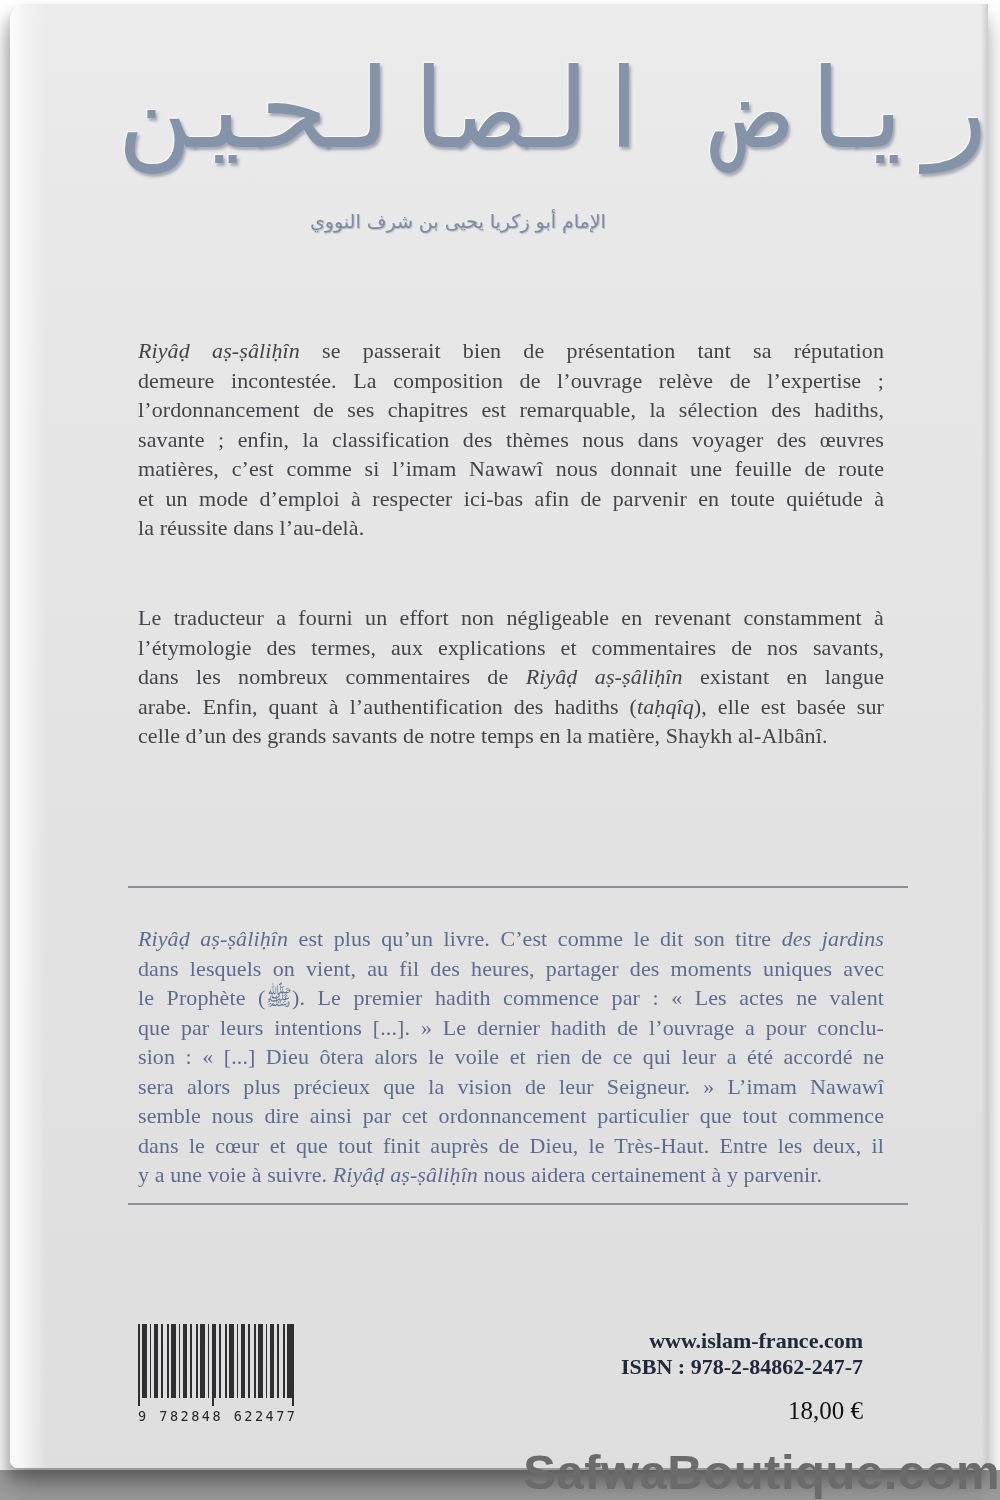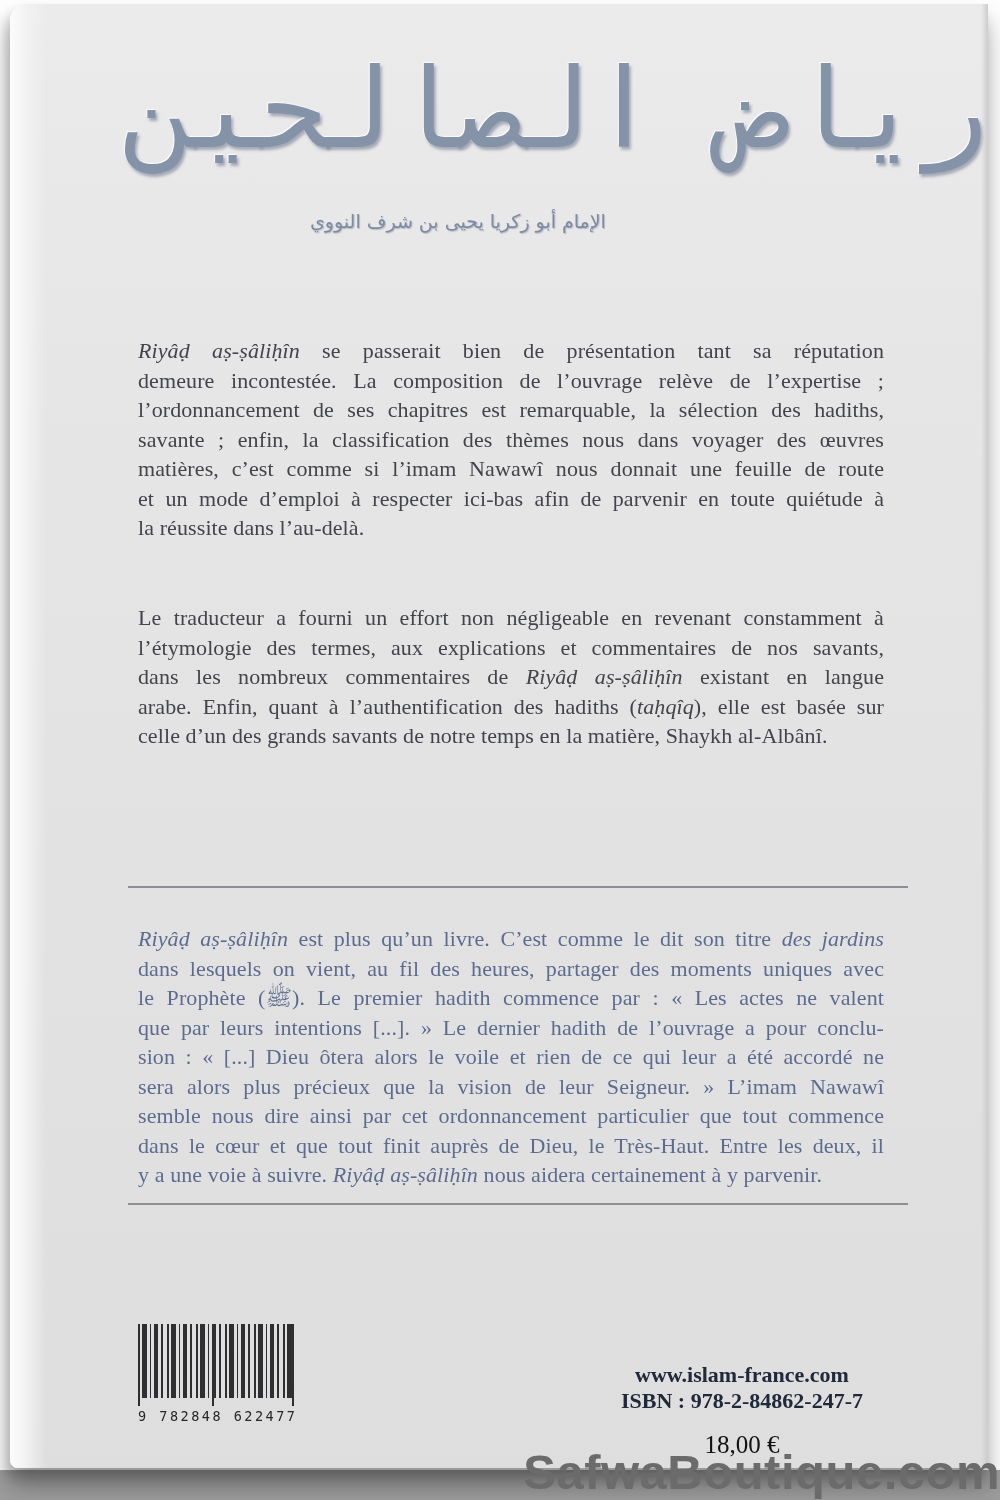--- a/index.html
+++ b/index.html
@@ -60,21 +60,21 @@
   }
   .guard{position:absolute;top:0;width:2px;height:82px;background:#2f2f31;}
   .guard.g-left{left:0;}
   .guard.g-mid{left:74px;}
   .guard.g-right{right:0;}
   .digits{
     margin-top:10px;font-family:"DejaVu Sans Mono",monospace;font-size:13.5px;
     color:#26262a;letter-spacing:2.5px;white-space:pre;
   }
   
-  .pubinfo{position:absolute;right:125px;top:1358px;text-align:center;}
+  .pubinfo{position:absolute;right:125px;top:1324px;text-align:right;}
   .pub-site{font-size:22px;font-weight:bold;color:#20293a;}
   .pub-isbn{font-size:22px;font-weight:bold;color:#20293a;}
   .pub-price{font-size:25px;font-weight:normal;color:#121215;margin-top:17px;}
   
   .watermark{
     position:absolute;left:0;right:0;top:1444px;z-index:5;text-align:right;
     font-family:"Liberation Sans","DejaVu Sans",sans-serif;
     font-size:49px;font-weight:bold;color:#6b6b6b;letter-spacing:0.5px;
   }
 </style>

